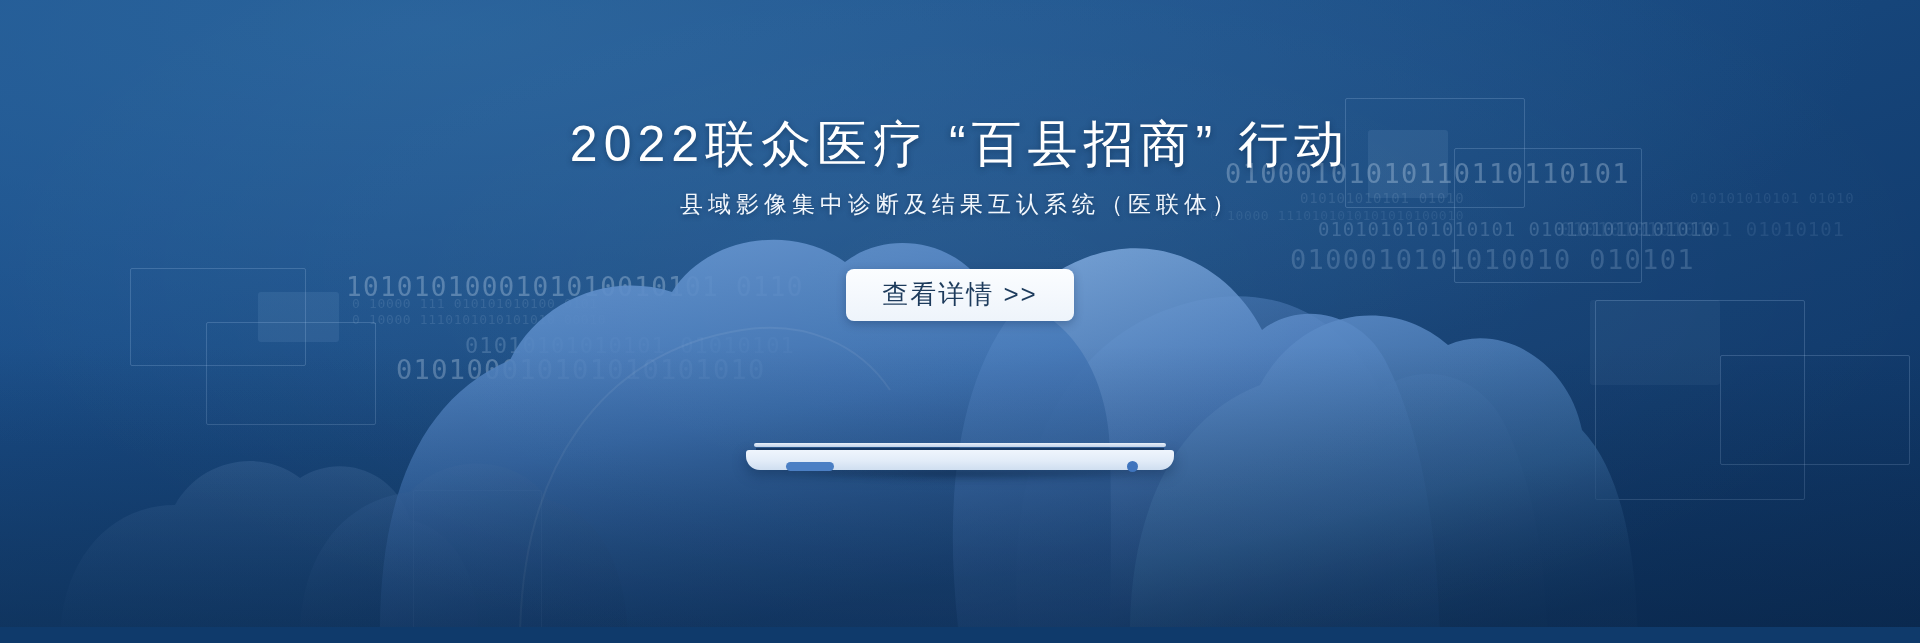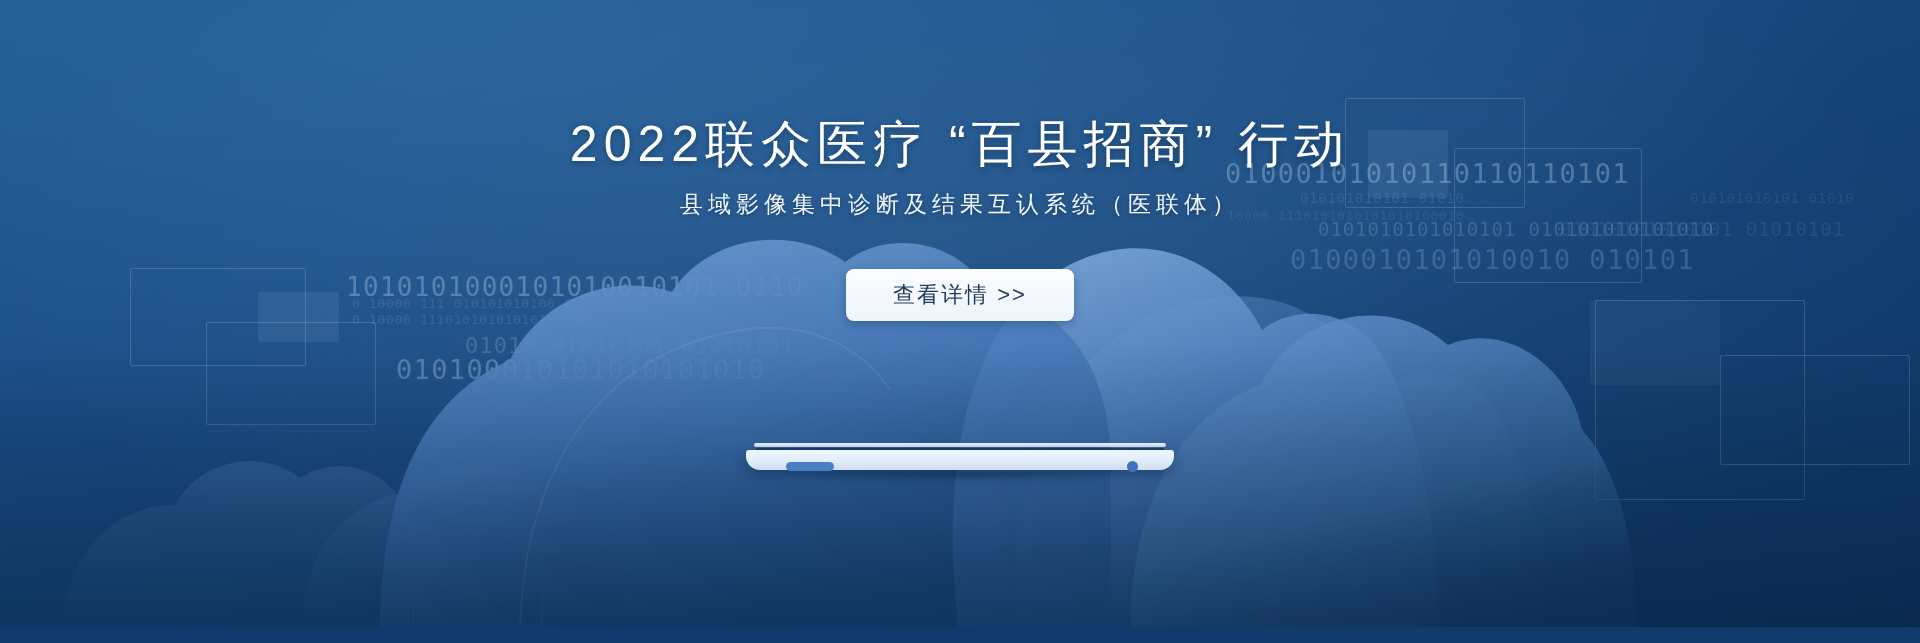--- a/index.html
+++ b/index.html
@@ -96,21 +96,21 @@
     align-items: center;
     justify-content: center;
     min-width: 228px;
     height: 52px;
     padding: 12px 28px;
     border: none;
     border-radius: 8px;
     background: linear-gradient(to bottom, #fbfdff 0%, #eef4fb 100%);
     color: #1d3b5c;
     font-family: "Liberation Sans", "DejaVu Sans", sans-serif;
-    font-size: 22px;
+    font-size: 26px;
     letter-spacing: 2px;
     cursor: pointer;
     box-shadow: 0 3px 10px rgba(5,26,56,0.28);
   }
 
   
   .laptop {
     position: absolute;
     left: 50%;
     transform: translateX(-50%);

